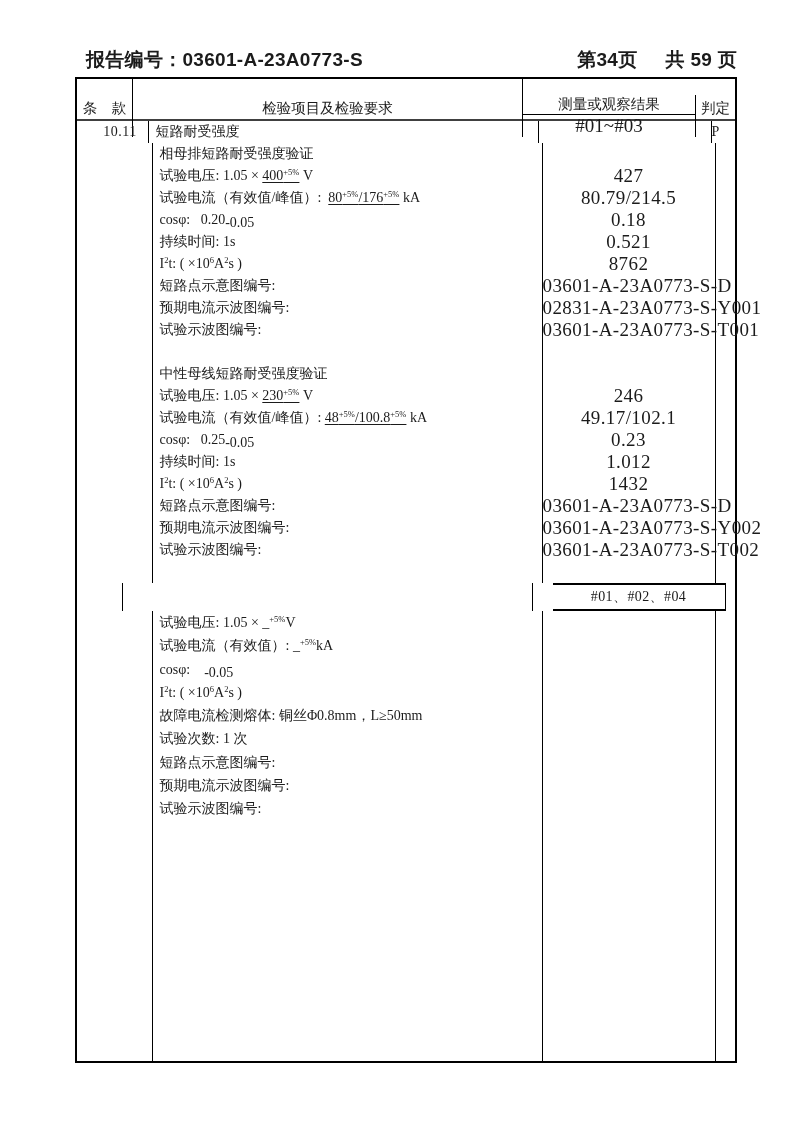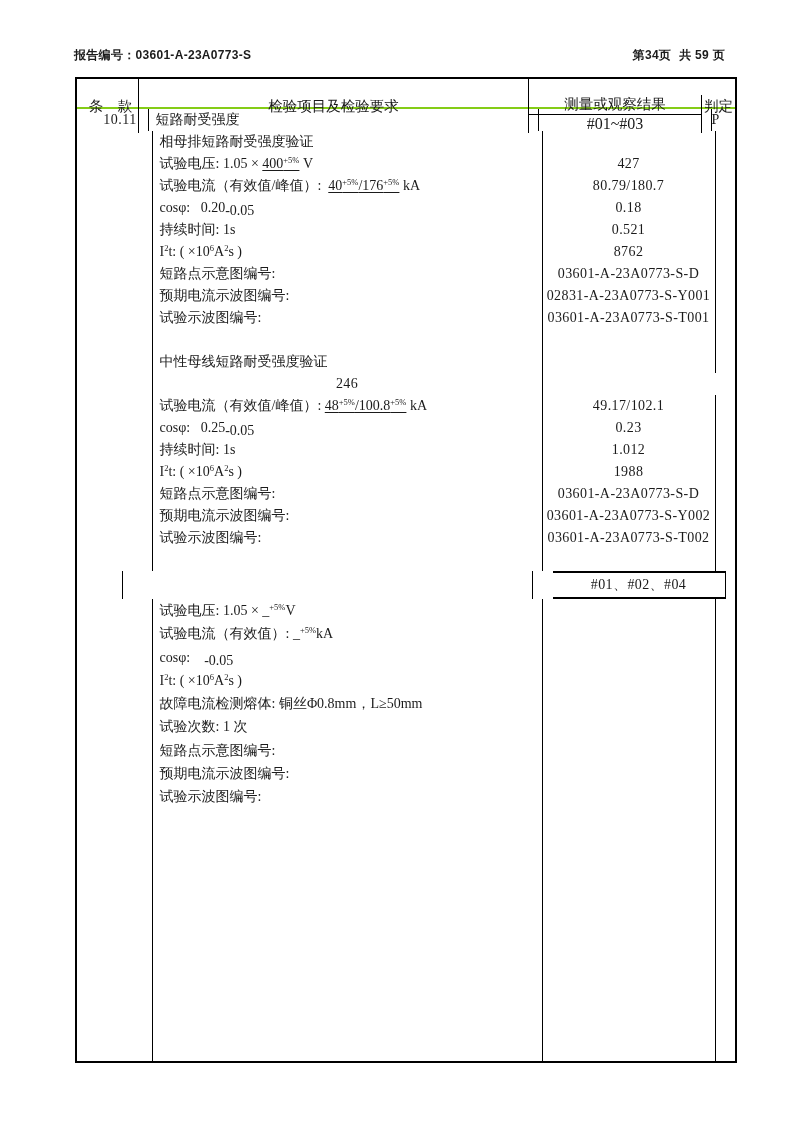--- a/index.html
+++ b/index.html
@@ -3,53 +3,52 @@
 <meta charset="utf-8">
 <style>
   * { margin:0; padding:0; box-sizing:border-box; }
   html,body { background:#ffffff; }
   body {
     width:800px; height:1132px; position:relative; overflow:hidden;
     font-family:"Liberation Serif","DejaVu Serif",serif;
     color:#1b1b1b;
   }
   .page-header {
-    position:absolute; left:74px; top:47px; width:651px;
+    position:absolute; left:86px; top:47px; width:651px;
     display:flex; justify-content:space-between; align-items:flex-end;
     font-family:"Liberation Sans","DejaVu Sans",sans-serif;
-    font-weight:bold; font-size:12px; letter-spacing:0.3px;
-  }
-  .page-no span { margin-left:8px; }
+    font-weight:bold; font-size:19px; letter-spacing:0.3px;
+  }
+  .page-no span { margin-left:28px; }
   .report-table {
     position:absolute; left:75px; top:77px; width:662px; height:986px;
     border:2px solid #000; display:flex; flex-direction:column;
     background:#fff;
   }
   .thead {
     display:grid; grid-template-columns:56px 390px 173px 1fr;
-    height:30px; flex:0 0 auto; border-bottom:2px solid #84cc16;
+    height:42px; flex:0 0 auto; border-bottom:2px solid #404040;
     font-size:14.5px;
-    padding-left:6px;
   }
   .th { border-right:1px solid #000; display:flex; align-items:center; justify-content:center; }
   .th.verdict { border-right:none; }
   .th.result { flex-direction:column; align-items:stretch;margin-top:16px; }
   .th-result-main { flex:1; border-bottom:1px solid #000; display:flex; align-items:center; justify-content:center; }
-  .th-result-sub  { flex:1; display:flex; align-items:center; justify-content:center; font-size:16px; }
+  .th-result-sub  { flex:1; display:flex; align-items:center; justify-content:center; font-size:19px; }
   .tbody { flex:1 1 auto; display:flex; flex-direction:column; font-size:14px;align-items:center; }
   .line { display:grid; grid-template-columns:56px 390px 173px 1fr; height:22px; flex:0 0 auto; }
   .line.t3 { height:23.3px; }
   .line.box { height:28px;gap:20px; }
   .line.filler { flex:1 1 auto; height:auto; }
   .cell { border-right:1px solid #000; white-space:pre; overflow:visible; line-height:22px; }
   .line.t3 .cell { line-height:23.3px; }
   .cell.verdict { border-right:none; text-align:center; }
   .cell.clause { text-align:center; letter-spacing:0.5px; }
   .cell.item { padding-left:7px; }
-  .cell.result { text-align:center; letter-spacing:0.4px; font-size:14px; }
+  .cell.result { text-align:center; letter-spacing:0.4px; font-size:19px; }
   .line.box .cell.result {
     border-top:2px solid #000; border-bottom:2px solid #000;
     line-height:24px; font-size:14px;
   }
   .s-n { }
   .s-u { text-decoration:underline; text-underline-offset:2px; }
   .s-sup { font-size:8.5px; vertical-align:5px; line-height:0; letter-spacing:0; }
   .s-sub { font-size:14px; vertical-align:-3px; line-height:0; letter-spacing:0; }
 </style>
 </head>
@@ -88,22 +87,22 @@
         <div class="cell verdict"></div>
       </div>
       <div class="line">
         <div class="cell clause"></div>
         <div class="cell item"><span class="s-n">试验电压: 1.05 × </span><span class="s-u">400</span><span class="s-u"><span class="s-sup">+5%</span></span><span class="s-n"> V</span></div>
         <div class="cell result">427</div>
         <div class="cell verdict"></div>
       </div>
       <div class="line">
         <div class="cell clause"></div>
-        <div class="cell item"><span class="s-n">试验电流（有效值/峰值）:  </span><span class="s-u">40</span><span class="s-u"><span class="s-sup">+5%</span></span><span class="s-u">/176</span><span class="s-u"><span class="s-sup">+5%</span></span><span class="s-n"> kA</span></div>
-        <div class="cell result">80.79/180.7</div>
+        <div class="cell item"><span class="s-n">试验电流（有效值/峰值）:  </span><span class="s-u">80</span><span class="s-u"><span class="s-sup">+5%</span></span><span class="s-u">/176</span><span class="s-u"><span class="s-sup">+5%</span></span><span class="s-n"> kA</span></div>
+        <div class="cell result">80.79/214.5</div>
         <div class="cell verdict"></div>
       </div>
       <div class="line">
         <div class="cell clause"></div>
         <div class="cell item"><span class="s-n">cosφ:   0.20</span><span class="s-sub">-0.05</span></div>
         <div class="cell result">0.18</div>
         <div class="cell verdict"></div>
       </div>
       <div class="line">
         <div class="cell clause"></div>
@@ -142,20 +141,21 @@
         <div class="cell verdict"></div>
       </div>
       <div class="line">
         <div class="cell clause"></div>
         <div class="cell item">中性母线短路耐受强度验证</div>
         <div class="cell result"></div>
         <div class="cell verdict"></div>
       </div>
       <div class="line">
         <div class="cell clause"></div>
+        <div class="cell item"><span class="s-n">试验电压: 1.05 × </span><span class="s-u">230</span><span class="s-u"><span class="s-sup">+5%</span></span><span class="s-n"> V</span></div>
         <div class="cell result">246</div>
         <div class="cell verdict"></div>
       </div>
       <div class="line">
         <div class="cell clause"></div>
         <div class="cell item"><span class="s-n">试验电流（有效值/峰值）: </span><span class="s-u">48</span><span class="s-u"><span class="s-sup">+5%</span></span><span class="s-u">/100.8</span><span class="s-u"><span class="s-sup">+5%</span></span><span class="s-n"> kA</span></div>
         <div class="cell result">49.17/102.1</div>
         <div class="cell verdict"></div>
       </div>
       <div class="line">
@@ -166,21 +166,21 @@
       </div>
       <div class="line">
         <div class="cell clause"></div>
         <div class="cell item">持续时间: 1s</div>
         <div class="cell result">1.012</div>
         <div class="cell verdict"></div>
       </div>
       <div class="line">
         <div class="cell clause"></div>
         <div class="cell item"><span class="s-n">I</span><span class="s-sup">2</span><span class="s-n">t: ( ×10</span><span class="s-sup">6</span><span class="s-n">A</span><span class="s-sup">2</span><span class="s-n">s )</span></div>
-        <div class="cell result">1988</div>
+        <div class="cell result">1432</div>
         <div class="cell verdict"></div>
       </div>
       <div class="line">
         <div class="cell clause"></div>
         <div class="cell item">短路点示意图编号: </div>
         <div class="cell result">03601-A-23A0773-S-D</div>
         <div class="cell verdict"></div>
       </div>
       <div class="line">
         <div class="cell clause"></div>

